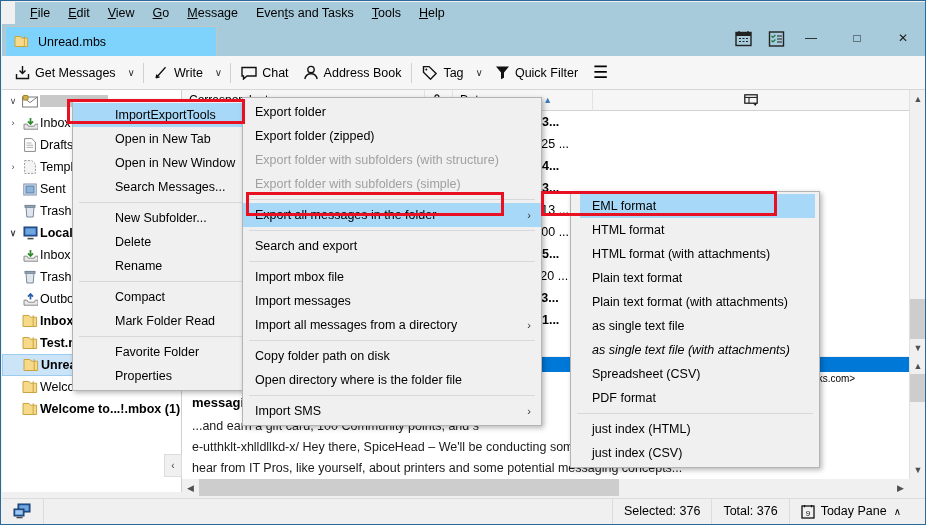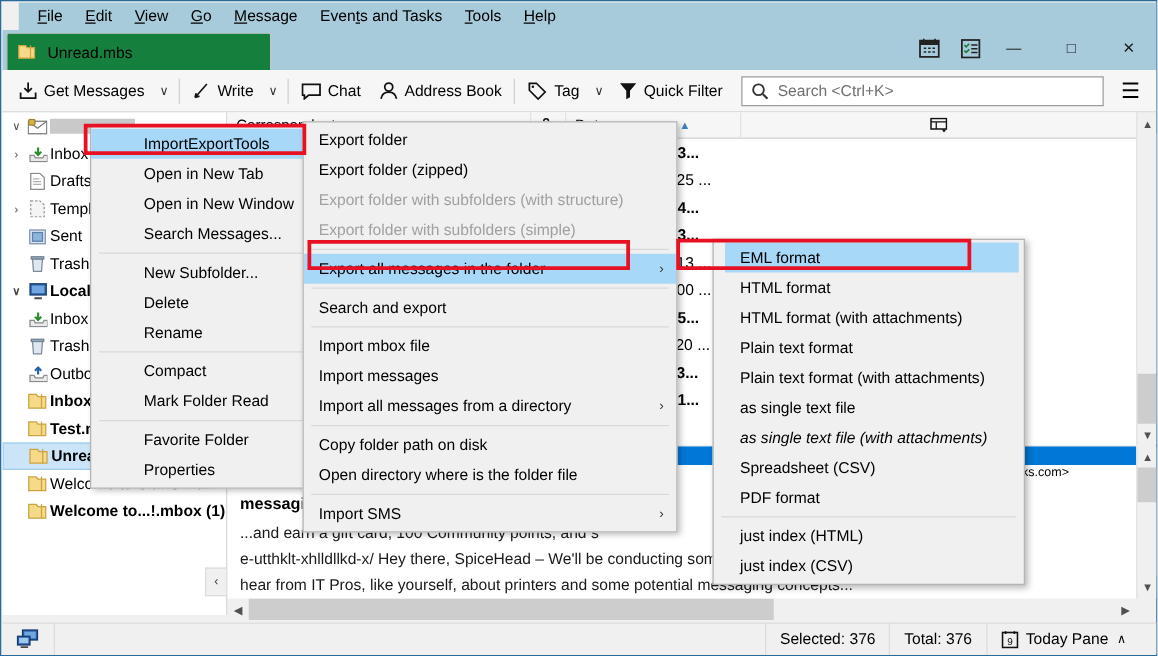--- a/index.html
+++ b/index.html
@@ -36,21 +36,21 @@
 
   
   .tabstrip {
     position: absolute; top: 23px; left: 1px;
     width: 924px; height: 32px;
     background: #a8cbdb;
   }
   .tab {
     position: absolute; left: 3px; top: 2px;
     width: 212px; height: 30px;
-    background: #15803d;
+    background: #7dd3fc;
     border: 1px solid #c5c5c5;
     border-bottom: none;
     border-radius: 2px 2px 0 0;
     display: flex; align-items: center;
     padding-left: 8px;
     font-size: 12.5px;
   }
   .tab .folder-ico { margin-right: 9px; }
 
   .winbtns {
@@ -320,29 +320,20 @@
       <span>Tag</span>
     </div>
     <div class="tb-caret"><span>∨</span></div>
     <div class="tb-item">
       <span>
         <svg class="icon-svg" width="15" height="15" viewBox="0 0 15 15">
           <path d="M1 1.5h13L9 7.6v5.2l-3 1.5V7.6z" fill="#111"></path>
         </svg>
       </span>
       <span>Quick Filter</span>
-    </div>
-    <div class="searchbox">
-      <span>
-        <svg class="icon-svg" width="14" height="14" viewBox="0 0 14 14">
-          <circle cx="5.8" cy="5.8" r="4.3" fill="none" stroke="#333" stroke-width="1.5"></circle>
-          <path d="M9.2 9.2L13 13" stroke="#333" stroke-width="1.7"></path>
-        </svg>
-      </span>
-      <span class="ph">Search &lt;Ctrl+K&gt;</span>
     </div>
     <div class="hamburger"><span>☰</span></div>
   </div>
 
   <div class="folderpane">
     <div class="fp-row">
       <span class="fp-twisty">∨</span>
       <span class="fp-ico">
         <svg class="icon-svg" width="16" height="13" viewBox="0 0 16 13">
           <rect x="0.6" y="2" width="14.8" height="10" fill="#fff" stroke="#7a7a7a"></rect>

